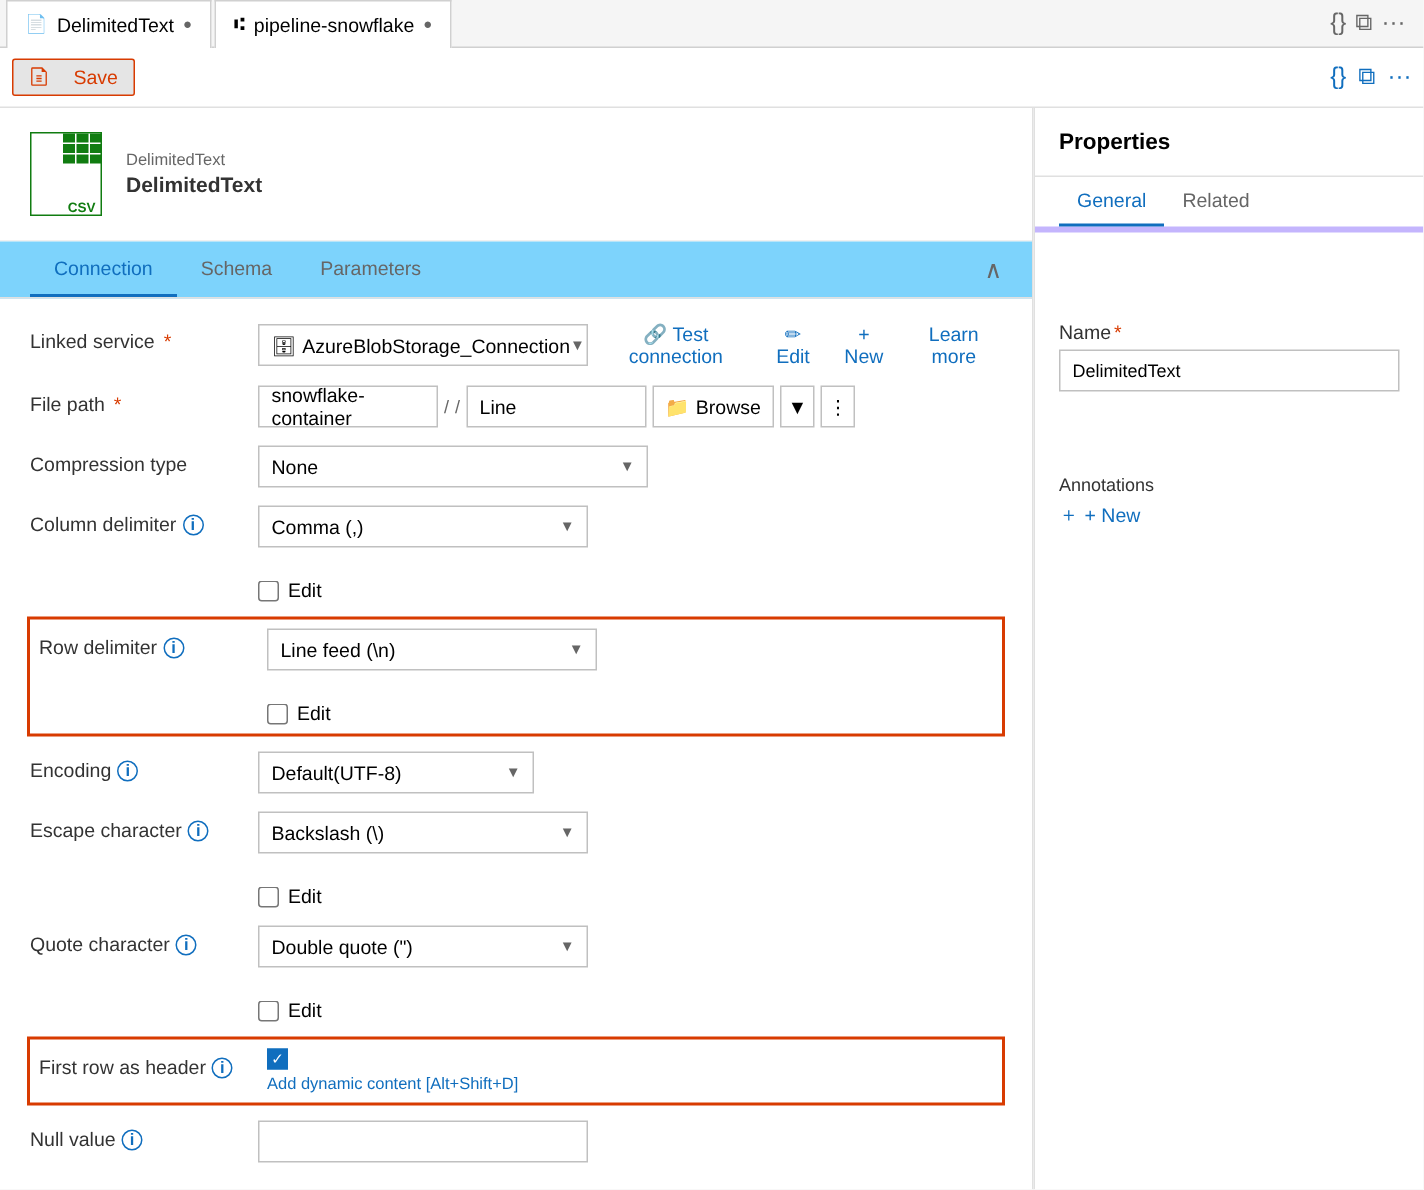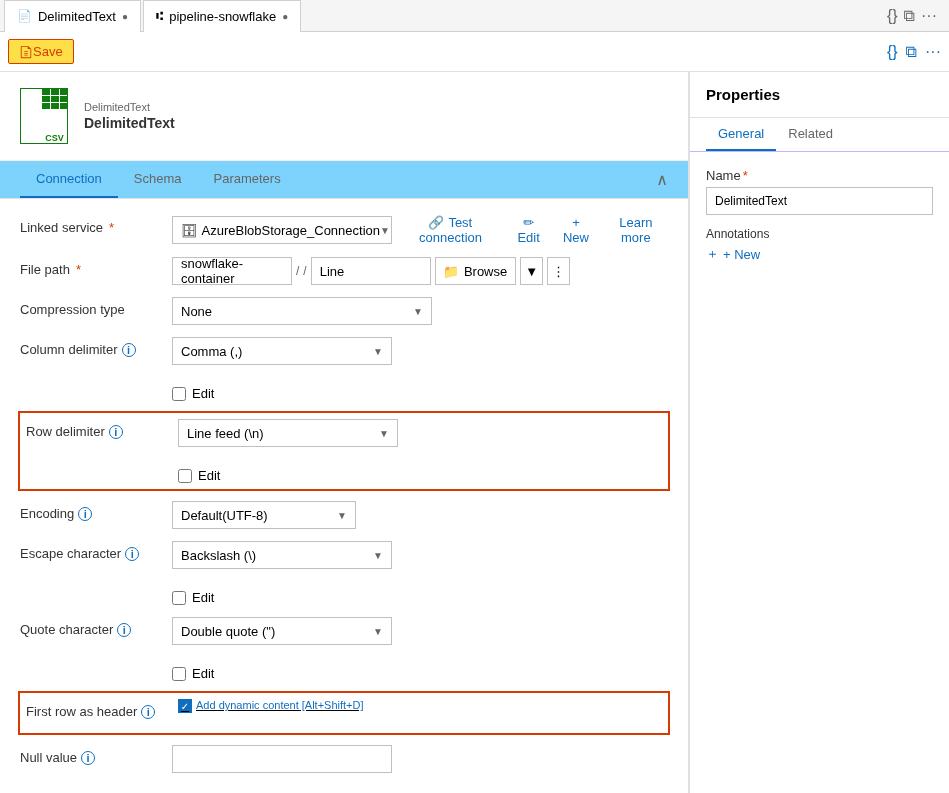--- a/index.html
+++ b/index.html
@@ -20,22 +20,22 @@
     .tab-bar-spacer { flex: 1; }
     .tab-bar-actions { display: flex; gap: 6px; align-items: center; margin-right: 8px; }
     .tab-bar-actions span { color: #666; cursor: pointer; font-size: 16px; }
 
     
     .toolbar {
       display: flex; align-items: center; background: white; border-bottom: 1px solid #e0e0e0;
       height: 40px; padding: 0 8px; gap: 4px;
     }
     .toolbar-btn {
-      display: flex; align-items: flex-end; gap: 0; padding: 4px 10px; border: 1.5px solid #d83b01;
-      background: #fde047; cursor: pointer; color: #d83b01; font-size: 13px; border-radius: 2px;
+      display: flex; align-items: flex-start; gap: 16px; padding: 4px 10px; border: 1.5px solid #d83b01;
+      background: #e5e5e5; cursor: pointer; color: #d83b01; font-size: 13px; border-radius: 2px;
     }
     .toolbar-btn svg { width: 14px; height: 14px; }
     .toolbar-spacer { flex: 1; }
     .toolbar-right { display: flex; gap: 8px; align-items: center; }
     .toolbar-right span { color: #106ebe; font-size: 16px; cursor: pointer; }
 
     
     .main-area {
       display: flex; flex: 1; overflow: hidden;
     }
@@ -141,30 +141,30 @@
 
     
     .right-panel {
       width: 260px; background: white; border-left: 1px solid #e0e0e0;
       display: flex; flex-direction: column;
     }
     .prop-header {
       padding: 14px 16px; font-size: 15px; font-weight: 600; border-bottom: 1px solid #e0e0e0;
     }
     .prop-tabs {
-      display: flex; border-bottom: 1px solid #c4b5fd; padding: 0 16px;
+      display: flex; border-bottom: 4px solid #c4b5fd; padding: 0 16px;
     }
     .prop-tab {
       padding: 8px 12px; cursor: pointer; font-size: 13px; color: #666;
       border-bottom: 2px solid transparent;
     }
     .prop-tab.active { color: #106ebe; border-bottom: 2px solid #106ebe; }
     .prop-body { padding: 16px; display: flex; flex-direction: column; gap: 12px; }
     .prop-field { display: flex; flex-direction: column; gap: 4px; }
-    .prop-field-label { font-size: 12px; color: #333; display: flex; align-items: center; gap: 2px; }
+    .prop-field-label { font-size: 12px; color: #333; display: flex; align-items: center; gap: 2px; margin-top: 43px; }
     .prop-field-label .required { color: #d83b01; }
     .prop-input {
       border: 1px solid #c0c0c0; height: 28px; padding: 0 8px; font-size: 12px; width: 100%;
     }
     .prop-textarea {
       border: 1px solid #c0c0c0; padding: 6px 8px; font-size: 12px; width: 100%;
       height: 56px; resize: none;
     }
     .add-annotation {
       display: flex; align-items: center; gap: 4px; color: #106ebe; cursor: pointer;
@@ -407,21 +407,21 @@
           </div>
         </div>
       </div>
 
       <div style="border: 2px solid #d83b01; padding: 6px; margin: -2px;">
         <div class="form-row">
           <div class="form-label">
             <span>First row as header</span>
             <span class="info-icon">i</span>
           </div>
-          <div style="display:flex;flex-direction:row;gap:4px;text-decoration:underline;">
+          <div style="display:flex;flex-direction:column;gap:4px;">
             <div style="display:flex;align-items:center;gap:4px;">
               <div class="checkbox-checked"></div>
             </div>
             <a class="dynamic-content-link">Add dynamic content [Alt+Shift+D]</a>
           </div>
         </div>
       </div>
 
       <div class="form-row">
         <div class="form-label">

